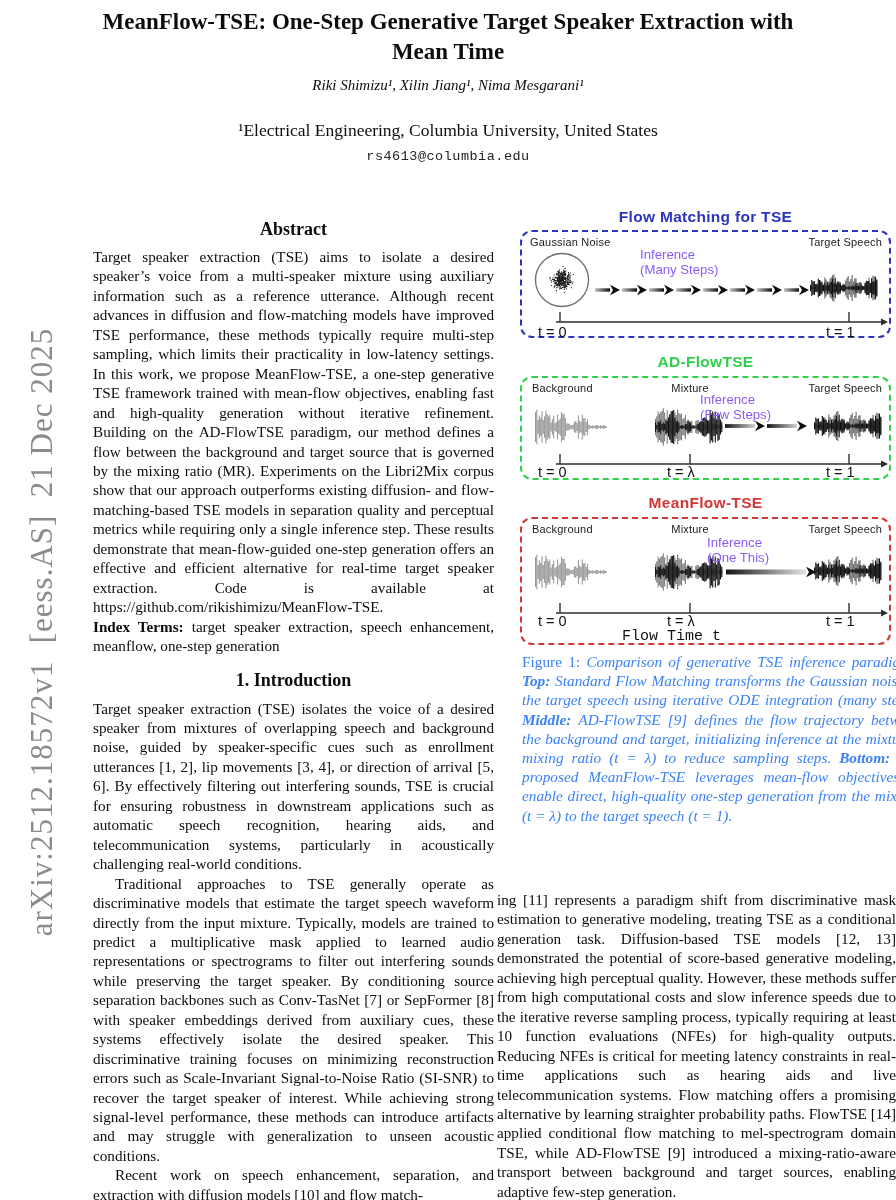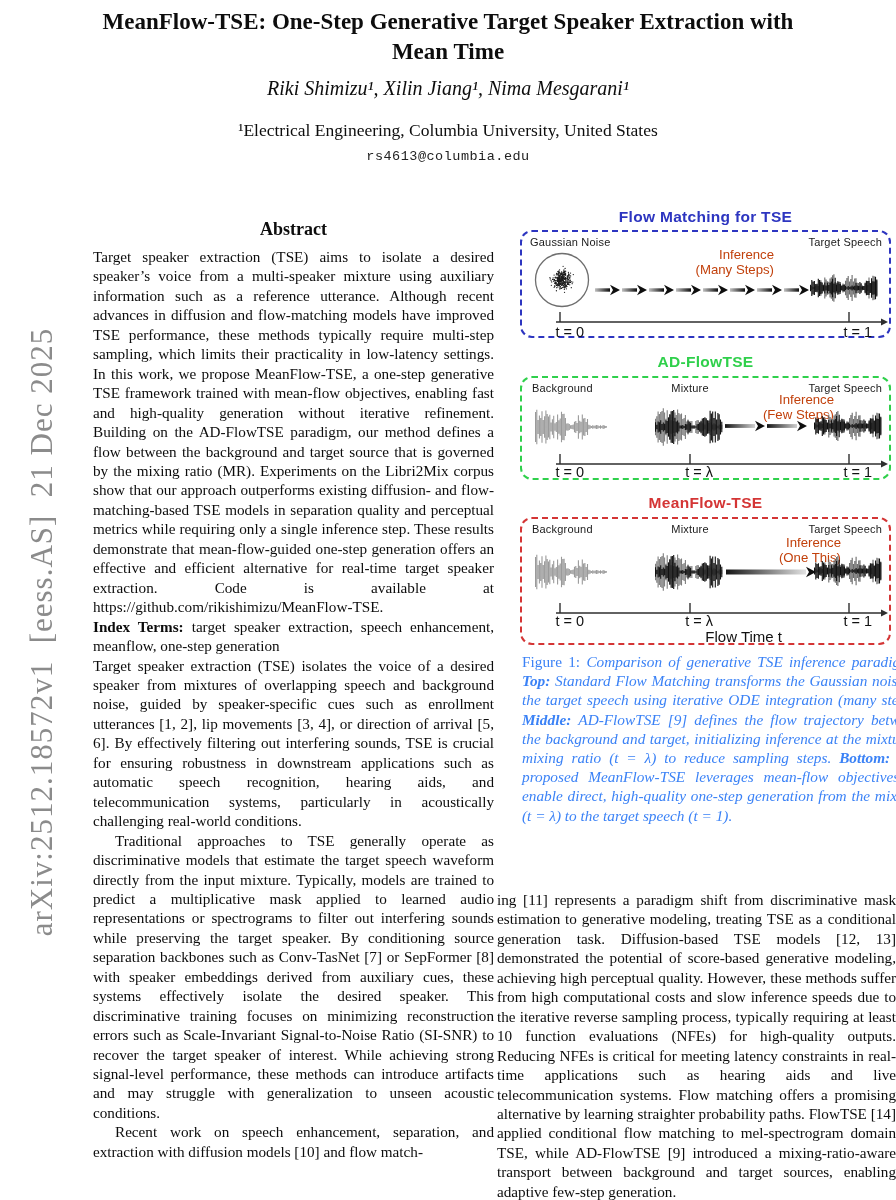--- a/index.html
+++ b/index.html
@@ -12,21 +12,21 @@
   .arxiv-strip {
     position:absolute; top:632px; left:42px;
     transform:translate(-50%,-50%) rotate(-90deg);
     white-space:pre; font-size:31px; letter-spacing:1px; color:#8b8b8b;
   }
   .title-line { position:absolute; left:68px; width:760px; text-align:center;
     font-weight:bold; font-size:23px; line-height:30px; }
   #title1 { top:7px; }
   #title2 { top:37px; }
   .authors { position:absolute; top:77px; left:0; width:896px; text-align:center;
-    font-style:italic; font-size:20px; }
+    font-style:italic; font-size:15px; }
   .affiliation { position:absolute; top:120px; left:0; width:896px; text-align:center;
     font-size:17.5px; }
   .email { position:absolute; top:149px; left:0; width:896px; text-align:center;
     font-family:"Liberation Mono", monospace; font-size:13.5px; letter-spacing:.5px; color:#222; }
 
   .col-left { position:absolute; left:93px; top:219px; width:401px; }
   .col-right-text { position:absolute; left:497px; top:890px; width:399px; }
   .body-text, .para { font-size:15.2px; line-height:19.45px; text-align:justify; color:#0c0c0c; }
   .para { margin:0; }
   .indent { text-indent:22px; }
@@ -40,26 +40,26 @@
     border:2px dashed #000; background:#fff; }
   #panel1 { top:24px; height:108px; border-color:var(--c1); }
   #panel2 { top:170px; height:104px; border-color:var(--c2); }
   #panel3 { top:311px; height:128px; border-color:var(--c3); }
   #panel1-title { top:2px; color:var(--c1); }
   #panel2-title { top:147px; color:var(--c2); }
   #panel3-title { top:288px; color:var(--c3); }
 
   .fig-label { position:absolute; font-family:"Liberation Sans", sans-serif;
     font-size:11px; letter-spacing:.2px; color:#1a1a1a; }
-  .inf-label { position:absolute; text-align:right; font-family:"Liberation Sans", sans-serif;
-    font-size:13.2px; line-height:15px; color:#c2410c; }
-  .t-label { position:absolute; text-align:right; width:46px;
+  .inf-label { position:absolute; text-align:left; font-family:"Liberation Sans", sans-serif;
+    font-size:13.2px; line-height:15px; color:#8b5cf6; }
+  .t-label { position:absolute; text-align:left; width:46px;
     font-family:"Liberation Sans", sans-serif; font-size:14.5px; color:#111; }
-  .axis-label { position:absolute; text-align:right;
-    font-family:Liberation Sans, sans-serif; font-size:15px; color:#111; }
+  .axis-label { position:absolute; text-align:left;
+    font-family:Liberation Mono, monospace; font-size:15px; color:#111; }
   svg { position:absolute; display:block; }
 
   .fig-caption { position:absolute; left:522px; top:652px; width:399px;
     font-size:15.3px; line-height:19.2px; text-align:justify; color:#3b82f6; }
 </style>
 </head>
 <body>
 
 <div class="page" style="--c1: #2d35c0; --c2: #2fd04b; --c3: #d43535;">
 
@@ -68,20 +68,21 @@
   <div class="title-line" id="title1">MeanFlow-TSE: One-Step Generative Target Speaker Extraction with</div>
   <div class="title-line" id="title2">Mean Time</div>
   <div class="authors">Riki Shimizu¹, Xilin Jiang¹, Nima Mesgarani¹</div>
   <div class="affiliation">¹Electrical Engineering, Columbia University, United States</div>
   <div class="email">rs4613@columbia.edu</div>
 
   <div class="col-left">
     <div class="heading">Abstract</div>
     <p class="para">Target speaker extraction (TSE) aims to isolate a desired speaker’s voice from a multi-speaker mixture using auxiliary information such as a reference utterance. Although recent advances in diffusion and flow-matching models have improved TSE performance, these methods typically require multi-step sampling, which limits their practicality in low-latency settings. In this work, we propose MeanFlow-TSE, a one-step generative TSE framework trained with mean-flow objectives, enabling fast and high-quality generation without iterative refinement. Building on the AD-FlowTSE paradigm, our method defines a flow between the background and target source that is governed by the mixing ratio (MR). Experiments on the Libri2Mix corpus show that our approach outperforms existing diffusion- and flow-matching-based TSE models in separation quality and perceptual metrics while requiring only a single inference step. These results demonstrate that mean-flow-guided one-step generation offers an effective and efficient alternative for real-time target speaker extraction. Code is available at https://github.com/rikishimizu/MeanFlow-TSE.</p>
     <p class="para"><b>Index Terms:</b><span> target speaker extraction, speech enhancement, meanflow, one-step generation</span></p>
+    <div class="heading intro-heading">1.  Introduction</div>
     <div id="intro-paragraphs">
         <p class="para">Target speaker extraction (TSE) isolates the voice of a desired speaker from mixtures of overlapping speech and background noise, guided by speaker-specific cues such as enrollment utterances [1, 2], lip movements [3, 4], or direction of arrival [5, 6]. By effectively filtering out interfering sounds, TSE is crucial for ensuring robustness in downstream applications such as automatic speech recognition, hearing aids, and telecommunication systems, particularly in acoustically challenging real-world conditions.</p>
         <p class="para indent">Traditional approaches to TSE generally operate as discriminative models that estimate the target speech waveform directly from the input mixture. Typically, models are trained to predict a multiplicative mask applied to learned audio representations or spectrograms to filter out interfering sounds while preserving the target speaker. By conditioning source separation backbones such as Conv-TasNet [7] or SepFormer [8] with speaker embeddings derived from auxiliary cues, these systems effectively isolate the desired speaker. This discriminative training focuses on minimizing reconstruction errors such as Scale-Invariant Signal-to-Noise Ratio (SI-SNR) to recover the target speaker of interest. While achieving strong signal-level performance, these methods can introduce artifacts and may struggle with generalization to unseen acoustic conditions.</p>
         <p class="para indent">Recent work on speech enhancement, separation, and extraction with diffusion models [10] and flow match-</p>
       </div>
   </div>
 
   <div class="figure">
 
     <div class="panel-title" id="panel1-title">Flow Matching for TSE</div>

